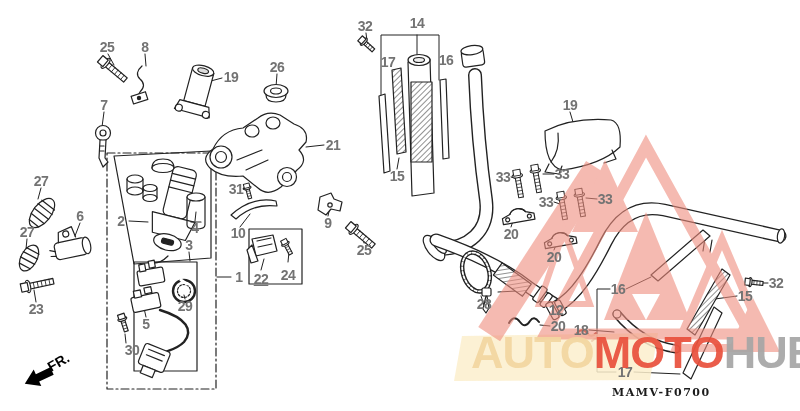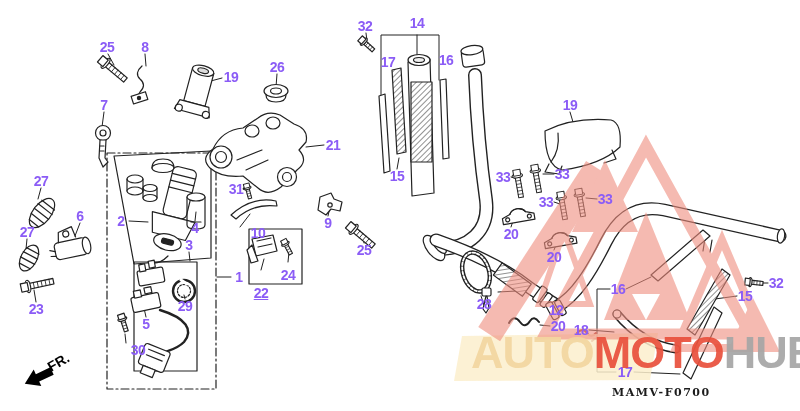--- a/index.html
+++ b/index.html
@@ -1,20 +1,20 @@
 <!DOCTYPE html>
 <html><head>
 <meta charset="utf-8">
 <style>
   html,body{margin:0;padding:0;background:#fff;}
   #stage{position:relative;width:800px;height:411px;background:#fff;overflow:hidden;
          font-family:"Liberation Sans",sans-serif;}
   #stage svg{position:absolute;left:0;top:0;}
   .plabel{position:absolute;transform:translate(-50%,-50%);
-          font:bold 14px "Liberation Sans",sans-serif;color:#8b5cf6;letter-spacing:-0.5px;
+          font:bold 14px "Liberation Sans",sans-serif;color:#737373;letter-spacing:-0.5px;
           white-space:nowrap;line-height:1;}
   #wm-text{position:absolute;left:471px;top:330px;font:bold 45px "Liberation Sans",sans-serif;
            letter-spacing:-2px;opacity:0.92;white-space:nowrap;line-height:1;}
   #wm-text span{letter-spacing:-1px;}
   #diagram-code{position:absolute;left:612px;top:386px;
            font:bold 11px "DejaVu Serif","Liberation Serif",serif;letter-spacing:1.5px;color:#1c1c1c;}
   #fr-label{position:absolute;left:47px;top:354px;transform:rotate(-30deg);
            font:bold 14px "Liberation Sans",sans-serif;color:#000;}
 </style>
 </head>
@@ -285,25 +285,25 @@
       <span class="plabel" style="left: 333px; top: 145px;">21</span>
       <span class="plabel" style="left: 41px; top: 181px;">27</span>
       <span class="plabel" style="left: 27px; top: 232px;">27</span>
       <span class="plabel" style="left: 80px; top: 216px;">6</span>
       <span class="plabel" style="left: 121px; top: 221px;">2</span>
       <span class="plabel" style="left: 36px; top: 309px;">23</span>
       <span class="plabel" style="left: 195px; top: 228px;">4</span>
       <span class="plabel" style="left: 189px; top: 245px;">3</span>
       <span class="plabel" style="left: 185px; top: 306px;">29</span>
       <span class="plabel" style="left: 146px; top: 324px;">5</span>
-      <span class="plabel" style="left: 138px; top: 350px;">30</span>
+      <span class="plabel" style="left: 132px; top: 350px;">30</span>
       <span class="plabel" style="left: 239px; top: 277px;">1</span>
       <span class="plabel" style="left: 236px; top: 189px;">31</span>
-      <span class="plabel" style="left: 238px; top: 233px; margin-left: 20px;">10</span>
-      <span class="plabel" style="left: 261px; top: 293px; text-decoration: underline;">22</span>
+      <span class="plabel" style="left: 238px; top: 233px;">10</span>
+      <span class="plabel" style="left: 261px; top: 279px; text-decoration: underline;">22</span>
       <span class="plabel" style="left: 288px; top: 275px;">24</span>
       <span class="plabel" style="left: 328px; top: 223px;">9</span>
       <span class="plabel" style="left: 364px; top: 250px;">25</span>
       <span class="plabel" style="left: 365px; top: 26px;">32</span>
       <span class="plabel" style="left: 417px; top: 23px; text-align: right;">14</span>
       <span class="plabel" style="left: 388px; top: 62px;">17</span>
       <span class="plabel" style="left: 446px; top: 60px;">16</span>
       <span class="plabel" style="left: 397px; top: 176px;">15</span>
       <span class="plabel" style="left: 570px; top: 105px;">19</span>
       <span class="plabel" style="left: 503px; top: 177px;">33</span>

